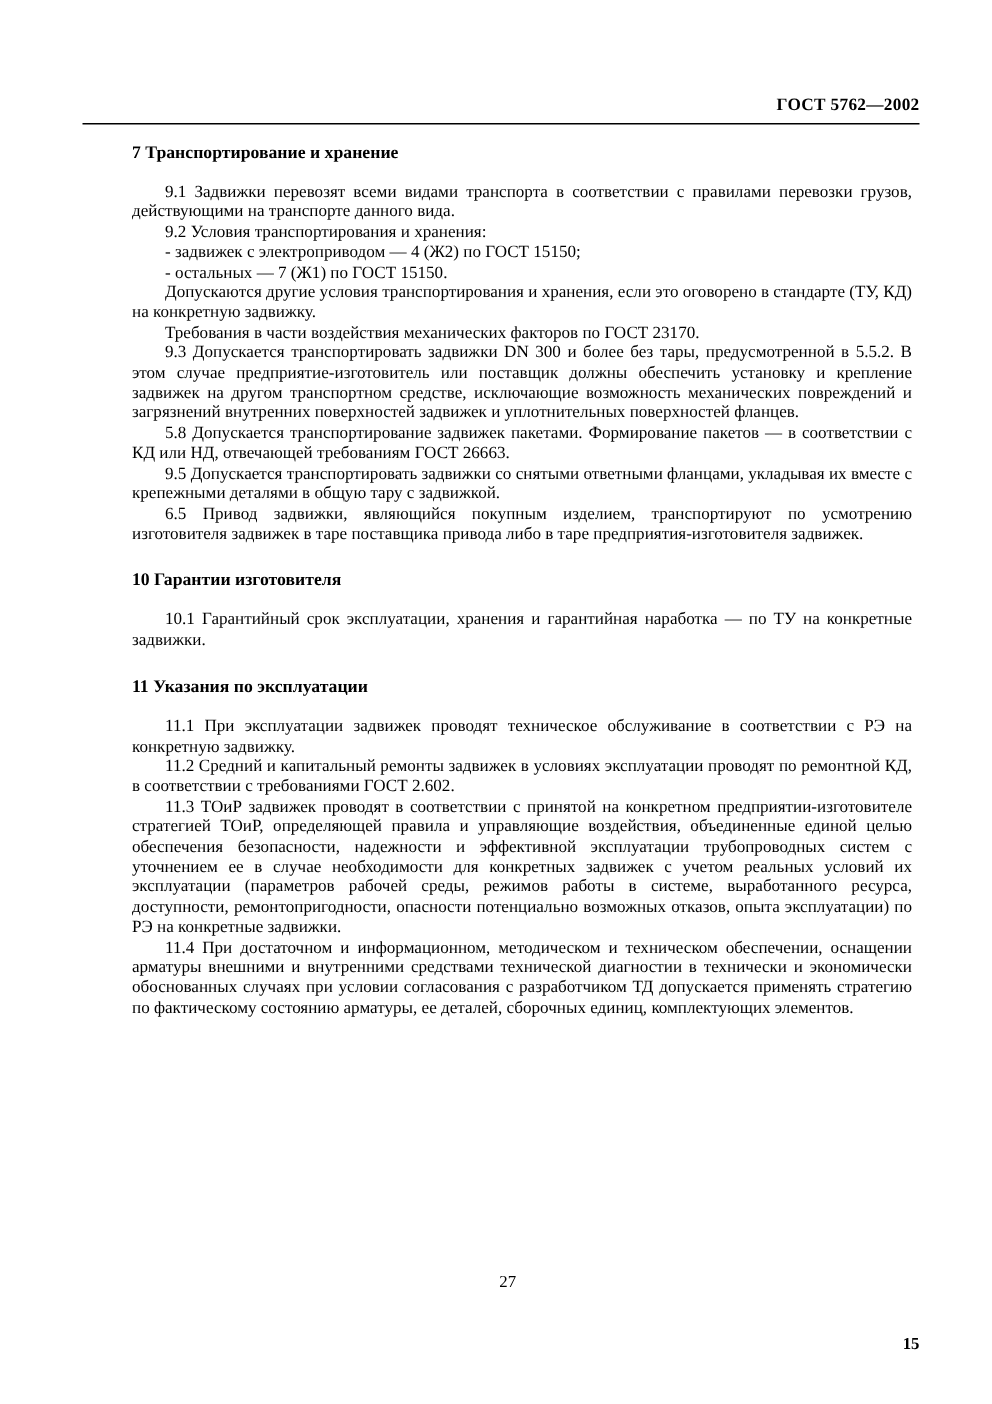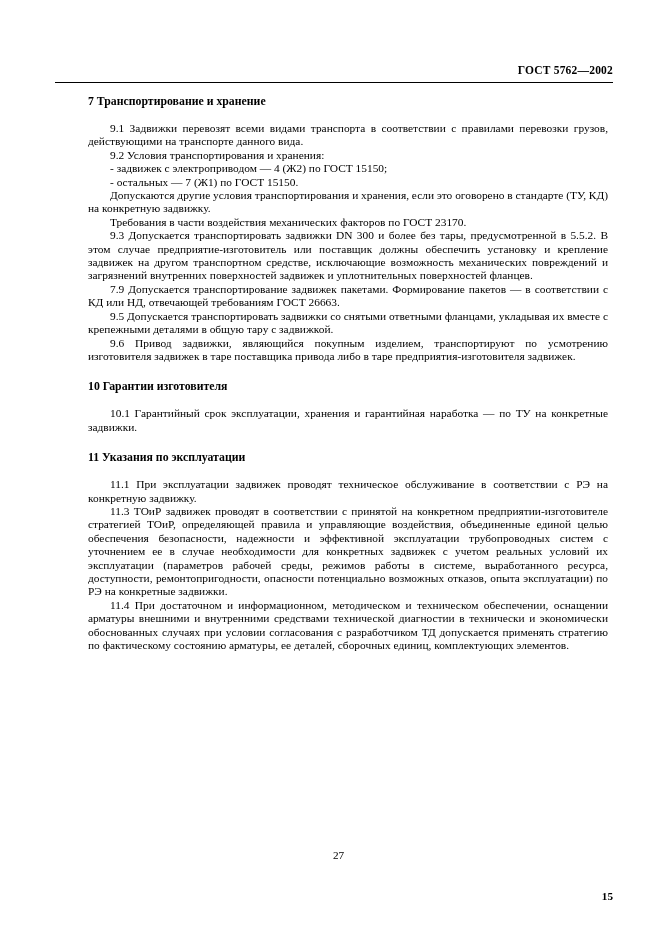--- a/index.html
+++ b/index.html
@@ -96,33 +96,34 @@
 
     <h2 class="section sec-spaced-top-1">7 Транспортирование и хранение</h2>
     <div class="sp-13"></div>
     <p class="para">9.1 Задвижки перевозят всеми видами транспорта в соответствии с правилами перевозки грузов, действующими на транспорте данного вида.</p>
     <p class="para">9.2 Условия транспортирования и хранения:</p>
     <p class="para">- задвижек с электроприводом — 4 (Ж2) по ГОСТ 15150;</p>
     <p class="para">- остальных — 7 (Ж1) по ГОСТ 15150.</p>
     <p class="para">Допускаются другие условия транспортирования и хранения, если это оговорено в стандарте (ТУ, КД) на конкретную задвижку.</p>
     <p class="para">Требования в части воздействия механических факторов по ГОСТ 23170.</p>
     <p class="para">9.3 Допускается транспортировать задвижки DN 300 и более без тары, предусмотренной в 5.5.2. В этом случае предприятие-изготовитель или поставщик должны обеспечить установку и крепление задвижек на другом транспортном средстве, исключающие возможность механических повреждений и загрязнений внутренних поверхностей задвижек и уплотнительных поверхностей фланцев.</p>
-    <p class="para">7.9 Допускается транспортирование задвижек пакетами. Формирование пакетов — в соответствии с КД или НД, отвечающей требованиям ГОСТ 26663.</p>
+    <p class="para">5.8 Допускается транспортирование задвижек пакетами. Формирование пакетов — в соответствии с КД или НД, отвечающей требованиям ГОСТ 26663.</p>
     <p class="para">9.5 Допускается транспортировать задвижки со снятыми ответными фланцами, укладывая их вместе с крепежными деталями в общую тару с задвижкой.</p>
-    <p class="para">9.6 Привод задвижки, являющийся покупным изделием, транспортируют по усмотрению изготовителя задвижек в таре поставщика привода либо в таре предприятия-изготовителя задвижек.</p>
+    <p class="para">6.5 Привод задвижки, являющийся покупным изделием, транспортируют по усмотрению изготовителя задвижек в таре поставщика привода либо в таре предприятия-изготовителя задвижек.</p>
 
     <div class="sp-16"></div>
     <h2 class="section">10 Гарантии изготовителя</h2>
     <div class="sp-13"></div>
     <p class="para">10.1 Гарантийный срок эксплуатации, хранения и гарантийная наработка — по ТУ на конкретные задвижки.</p>
 
     <div class="sp-16"></div>
     <h2 class="section">11 Указания по эксплуатации</h2>
     <div class="sp-13"></div>
     <p class="para">11.1 При эксплуатации задвижек проводят техническое обслуживание в соответствии с РЭ на конкретную задвижку.</p>
+    <p class="para">11.2 Средний и капитальный ремонты задвижек в условиях эксплуатации проводят по ремонтной КД, в соответствии с требованиями ГОСТ 2.602.</p>
     <p class="para">11.3 ТОиР задвижек проводят в соответствии с принятой на конкретном предприятии-изготовителе стратегией ТОиР, определяющей правила и управляющие воздействия, объединенные единой целью обеспечения безопасности, надежности и эффективной эксплуатации трубопроводных систем с уточнением ее в случае необходимости для конкретных задвижек с учетом реальных условий их эксплуатации (параметров рабочей среды, режимов работы в системе, выработанного ресурса, доступности, ремонтопригодности, опасности потенциально возможных отказов, опыта эксплуатации) по РЭ на конкретные задвижки.</p>
     <p class="para">11.4 При достаточном и информационном, методическом и техническом обеспечении, оснащении арматуры внешними и внутренними средствами технической диагностии в технически и экономически обоснованных случаях при условии согласования с разработчиком ТД допускается применять стратегию по фактическому состоянию арматуры, ее деталей, сборочных единиц, комплектующих элементов.</p>
 
   </div>
 
   <div class="footer-center">27</div>
   <div class="footer-right">15</div>
 
 </div>
 

